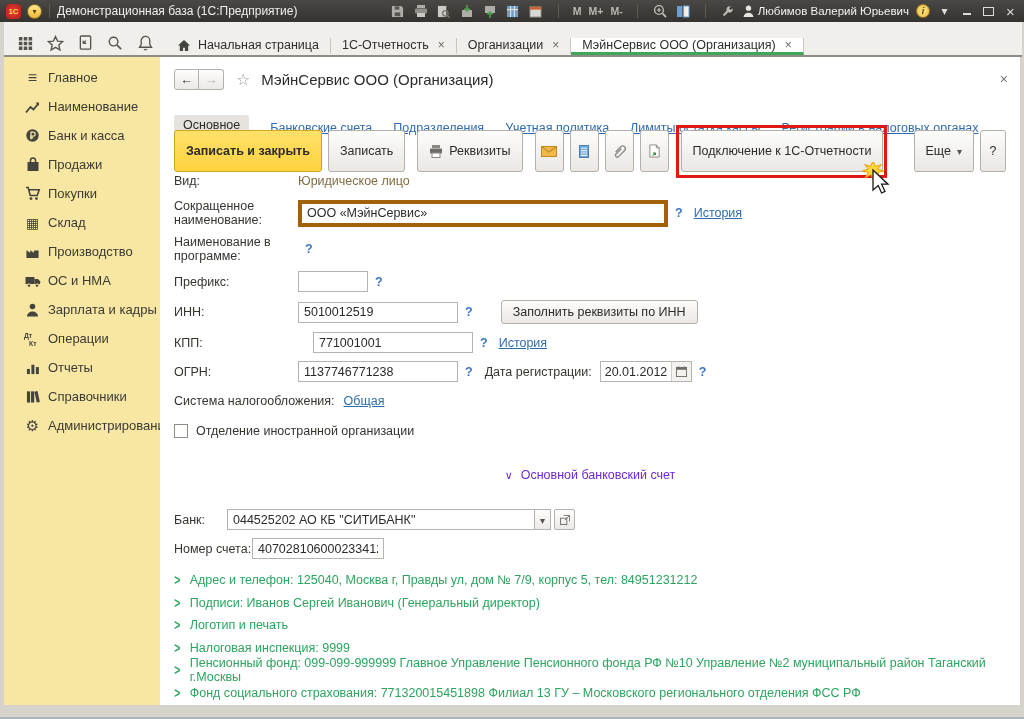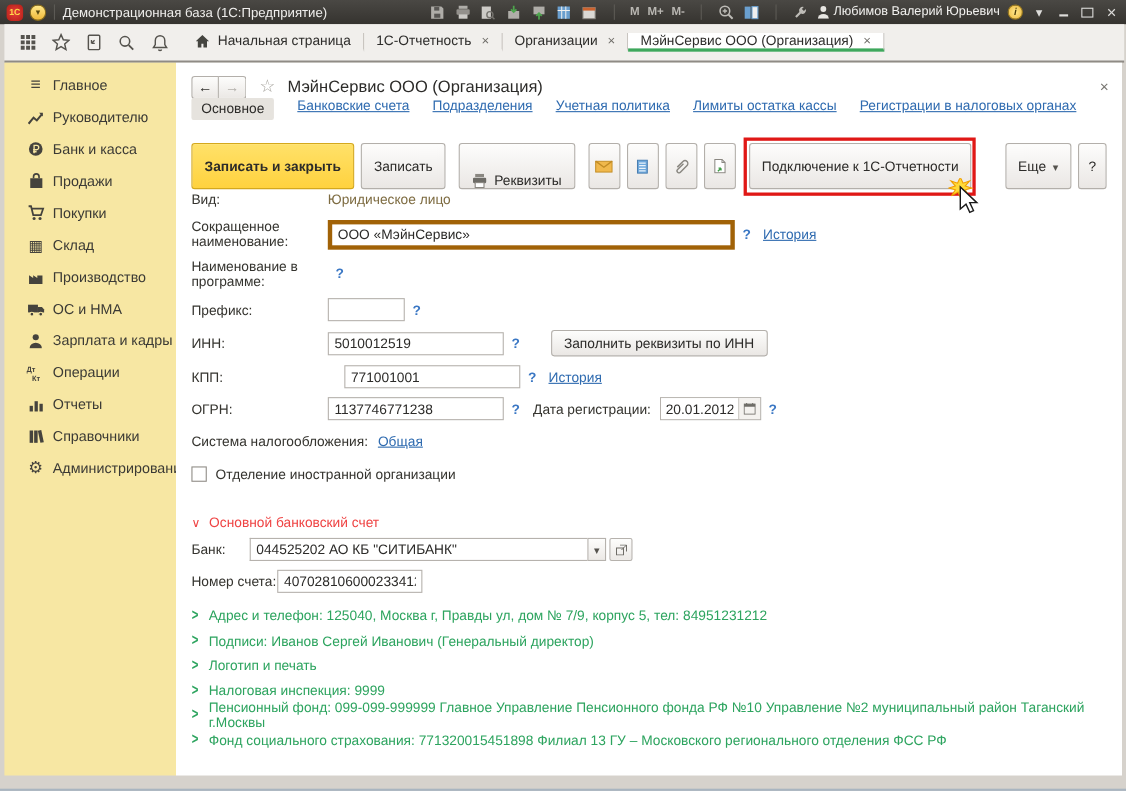--- a/index.html
+++ b/index.html
@@ -29,21 +29,21 @@
     border:1px solid #9a7a20;box-sizing:border-box;color:#4c3c08;font-size:9px;font-weight:bold;
     font-style:italic;display:flex;align-items:center;justify-content:center;}
   .wc{width:15px;height:13px;display:flex;align-items:center;justify-content:center;color:#dddcda;font-size:12px;}
   .wc-max{width:9px;height:7px;border:1.5px solid #dddcda;}
   .wc-min{width:8px;height:2px;background:#dddcda;margin-top:6px;}
   .g-caret::before{content:"▾";}
   .g-x::before{content:"×";}
 
   
   .tabbar{position:absolute;top:22px;left:4px;right:2px;height:35px;background:#f1efec;
-    border-bottom:2px solid #8f8b85;display:flex;align-items:center;box-sizing:border-box;}
+    border-bottom:2px solid #8f8b85;display:flex;align-items:flex-end;box-sizing:border-box;}
   .panelicons{display:flex;align-items:center;gap:4px;padding:0 8px;}
   .pico{width:26px;height:24px;display:flex;align-items:center;justify-content:center;color:#55534e;}
   .tab{display:flex;align-items:center;gap:7px;padding:0 11px;font-size:12.5px;color:#2e2d2b;
     border-right:1px solid #c9c5c0;border-bottom:3px solid transparent;white-space:nowrap;cursor:pointer;}
   .tab:first-of-type{border-left:1px solid #c9c5c0;}
   .tab.active{background:#fff;border-bottom:3px solid #3ea75c;}
   .tabx{color:#6e6c67;font-size:12px;margin-left:2px;}
 
   
   .main{position:absolute;top:57px;left:4px;right:4px;bottom:14px;display:flex;}
@@ -63,21 +63,21 @@
   .navbtn.back{border-radius:3px 0 0 3px;color:#33322f;}
   .navbtn.fwd{border-radius:0 3px 3px 0;border-left:none;color:#b3b0ab;}
   .hdr-star{color:#a5a29c;font-size:16px;margin-left:12px;}
   .g-star::before{content:"☆";}
   .g-back::before{content:"←";}
   .g-fwd::before{content:"→";}
   .page-title{font-size:15px;color:#2c2b29;margin-left:11px;white-space:nowrap;}
   .page-close{margin-left:auto;color:#7a7873;font-size:14px;cursor:pointer;}
 
   
-  .section-links{position:absolute;top:32px;left:14px;display:flex;gap:21px;align-items:flex-start;font-size:12.5px;}
+  .section-links{position:absolute;top:58px;left:14px;display:flex;gap:21px;align-items:flex-end;font-size:12.5px;}
   .pill{background:#e6e3de;border-radius:2px;padding:3px 9px;color:#2c2b29;}
   .slink{color:#2f6bb0;text-decoration:underline;cursor:pointer;white-space:nowrap;}
 
   
   .toolbar{position:absolute;top:73px;left:14px;right:14px;display:flex;align-items:center;gap:6px;}
   .btn{height:42px;display:inline-flex;align-items:center;gap:6px;padding:0 11px;
     background:linear-gradient(#fdfdfc,#eae7e4);border:1px solid #b3afaa;border-radius:3px;
     font-size:12.5px;color:#2c2b29;box-sizing:border-box;cursor:pointer;white-space:nowrap;}
   .btn.primary{background:linear-gradient(#ffe169,#ffd23e);border-color:#d4a81d;font-weight:bold;}
   .iconbtn{width:29px;padding:0;justify-content:center;}
@@ -93,21 +93,21 @@
   .flabel{width:124px;flex:none;}
   .flabel.auto{width:auto;}
   .fi{height:17px;border:1px solid #b6b2ad;font:12.5px "Liberation Sans","DejaVu Sans",sans-serif;
     padding:1px 5px;color:#2c2b29;box-sizing:content-box;background:#fff;}
   .fi.focused{border:4px solid #a16207;}
   .help{color:#3a77c4;font-weight:bold;margin-left:7px;}
   .g-q::before{content:"?";}
   .link{color:#2f6bb0;text-decoration:underline;margin-left:11px;cursor:pointer;}
   .olive{color:#7e6c42;}
   .cb{width:12px;height:12px;border:1px solid #908d87;background:#fff;margin-right:8px;flex:none;}
-  .sec-head{display:flex;align-items:center;gap:8px;color:#ef4444;margin-bottom:4px;height:21px;cursor:pointer;}
+  .sec-head{display:flex;align-items:center;gap:8px;color:#6d28d9;margin-bottom:24px;height:21px;cursor:pointer;justify-content:center;}
   .g-chevdown::before{content:"∨";font-size:11px;}
   .combo{display:flex;align-items:stretch;}
   .combo .fi{border-right:none;}
   .combo-caret{width:17px;border:1px solid #b6b2ad;display:flex;align-items:center;justify-content:center;
     background:linear-gradient(#fdfdfc,#ece9e6);box-sizing:border-box;}
   .sqbtn{width:21px;height:21px;border:1px solid #b6b2ad;border-radius:2px;margin-left:3px;
     display:flex;align-items:center;justify-content:center;background:linear-gradient(#fdfdfc,#ece9e6);box-sizing:border-box;cursor:pointer;}
   .dategrp{display:flex;align-items:stretch;border:1px solid #b6b2ad;height:21px;box-sizing:border-box;margin-left:8px;}
   .dategrp input{border:none;width:62px;font:12.5px "Liberation Sans","DejaVu Sans",sans-serif;padding:0 4px;color:#2c2b29;}
   .calbtn{width:19px;display:flex;align-items:center;justify-content:center;border-left:1px solid #cfccc7;background:#f4f2ef;cursor:pointer;}
@@ -270,21 +270,21 @@
         <span class="sb-ico i-lines"></span>
         <span>Главное</span>
       </div>
     <div class="sb-item">
         <span class="sb-ico">
           <svg width="16" height="14" viewBox="0 0 16 14">
             <path d="M1 12.5L5.5 7l3 2.5L13 4" fill="none" stroke="#45433d" stroke-width="1.8"></path>
             <path d="M10.5 2.5H14V6z" fill="#45433d"></path>
           </svg>
         </span>
-        <span>Руководителю</span>
+        <span>Наименование</span>
       </div>
     <div class="sb-item">
         <span class="sb-ico">
           <svg width="15" height="15" viewBox="0 0 16 16">
             <circle cx="8" cy="8" r="6.6" fill="#45433d"></circle>
             <path d="M6.4 12V4.5h2.4a2.1 2.1 0 0 1 0 4.2H5.4M5.4 10.6h3.4" stroke="#f7e7a3" stroke-width="1.3" fill="none"></path>
           </svg>
         </span>
         <span>Банк и касса</span>
       </div>
@@ -389,21 +389,21 @@
       <span class="slink">Банковские счета</span>
       <span class="slink">Подразделения</span>
       <span class="slink">Учетная политика</span>
       <span class="slink">Лимиты остатка кассы</span>
       <span class="slink">Регистрации в налоговых органах</span>
     </div>
 
     <div class="toolbar">
       <button class="btn primary">Записать и закрыть</button>
       <button class="btn">Записать</button>
-      <button class="btn" style="margin-left:6px;align-items:flex-end;">
+      <button class="btn" style="margin-left:6px;">
         <svg width="14" height="13" viewBox="0 0 14 13">
             <rect x="3" y="0" width="8" height="3" fill="#8a8781"></rect>
             <rect x="1" y="3.5" width="12" height="5" rx="1" fill="#6e6c67"></rect>
             <rect x="3" y="8" width="8" height="4.5" fill="#fff" stroke="#8a8781"></rect>
           </svg>
         <span>Реквизиты</span>
       </button>
       <button class="btn iconbtn" style="margin-left:6px;">
           <svg width="16" height="11" viewBox="0 0 16 11">
             <rect x="0.5" y="0.5" width="15" height="10" fill="#f0b84c" stroke="#c18b24"></rect>

